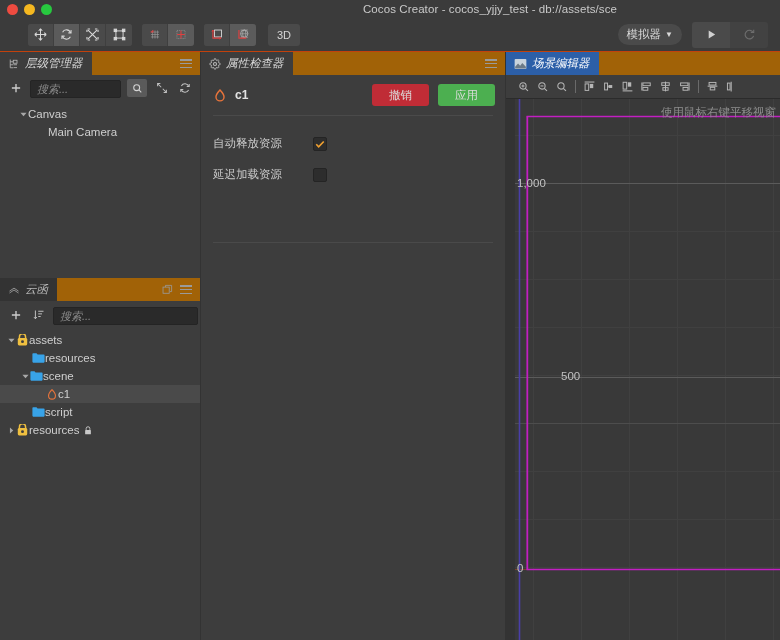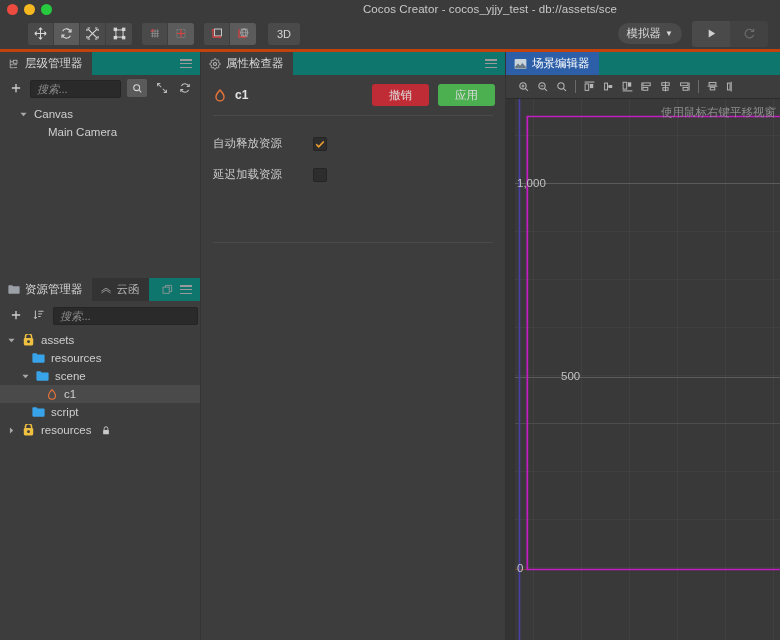--- a/index.html
+++ b/index.html
@@ -29,21 +29,21 @@
     font-size: 11.5px; color: #c9c9c9; letter-spacing: 0.1px;
     padding-left: 200px; padding-right: 0;
     white-space: nowrap; overflow: hidden;
   }
 
   
   .toolbar {
     position: absolute; left: 0; top: 18px; width: 780px; height: 34px;
     background: #3b3b3b;
     display: flex; align-items: center;
-    border-bottom: 3px solid #c2410c;
+    border-bottom: 1px solid #c2410c;
   }
   .tgroup {
     display: flex; align-items: center; background: #4a4a4a;
     border-radius: 3px; margin-left: 10px; overflow: hidden; height: 22px;
   }
   .tgroup.first { margin-left: 28px; }
   .tbtn {
     width: 26px; height: 22px; display: flex; align-items: center; justify-content: center;
     background: #4a4a4a; border-right: 1px solid #3f3f3f;
   }
@@ -65,22 +65,23 @@
     display: flex; margin-left: 10px; margin-right: 12px; border-radius: 3px;
     overflow: hidden; height: 26px;
   }
   .playbtn { width: 38px; height: 26px; display: flex; align-items: center; justify-content: center; }
   .playbtn.play { background: #4a4a4a; }
   .playbtn.reload { background: #424242; }
 
   
   .panel { position: absolute; background: #3d3d3d; }
   .panel-tabs {
-    height: 23px; background: #0f766e; display: flex; align-items: stretch;
+    height: 23px; background: #a16207; display: flex; align-items: stretch;
     position: relative;
+    font-style: italic;
   }
   .ptab {
     display: flex; align-items: center; gap: 5px; padding: 0 9px 0 8px;
     font-size: 11.5px; color: #b8b8b8; background: #333333;
   }
   .ptab.active { background: #3d3d3d; color: #d8d8d8; }
   .ptab.scene-active { background: #2c5fa8; color: #ffffff; }
   .tabicons { margin-left: auto; display: flex; align-items: center; gap: 7px; padding-right: 8px; }
   .hamburger { width: 12px; height: 9px; display: flex; flex-direction: column; justify-content: space-between; }
   .hamburger i { display: block; height: 1.5px; background: #9a9a9a; }
@@ -101,21 +102,21 @@
     border-radius: 2px; color: #bbb; font-size: 11px; padding: 0 6px; outline: none;
     font-style: italic; font-family: "Liberation Sans", sans-serif;
   }
   .search-input::placeholder { color: #8c8c8c; font-style: italic; }
   .searchbtn {
     width: 20px; height: 18px; background: #5a5a5a; border-radius: 2px;
     display: flex; align-items: center; justify-content: center;
   }
   .tree { padding-top: 4px; font-size: 11.5px; }
   .node {
-    height: 18px; display: flex; align-items: center; gap: 6px; color: #cfcfcf;
+    height: 18px; display: flex; align-items: center; gap: 0; color: #cfcfcf;
     padding-left: 6px; white-space: nowrap;
   }
   .node.selected { background: #4a4a4a; }
   .arrow { width: 10px; height: 10px; display: flex; align-items: center; justify-content: center; color: #aaa; }
 
   
   #assets { left: 0; top: 278px; width: 200px; height: 362px; }
   .a-toolbar { height: 27px; display: flex; align-items: center; gap: 6px; padding: 0 7px; }
 
   
@@ -329,26 +330,20 @@
         <span>Canvas</span>
       </div>
       <div class="node" style="padding-left:48px;">
         <span>Main Camera</span>
       </div>
     </div>
   </div>
 
   <div class="panel" id="assets">
     <div class="panel-tabs">
-      <div class="ptab active">
-        <svg width="12" height="11" viewBox="0 0 16 14">
-          <path d="M0.5 2.2a1 1 0 0 1 1-1h4l1.4 1.5h7.6a1 1 0 0 1 1 1v8a1 1 0 0 1-1 1h-13a1 1 0 0 1-1-1z" fill="#9aa0a6"></path>
-        </svg>
-        <span>资源管理器</span>
-      </div>
       <div class="ptab">
         <svg width="12" height="12" viewBox="0 0 16 16" fill="none" stroke="#9b9b9b" stroke-width="1.2">
           <path d="M2 9.5L8 5.5l6 4"></path>
             <path d="M2 12L8 8l6 4"></path>
         </svg>
         <span>云函</span>
       </div>
       <div class="tabicons">
         <div>
           <svg width="11" height="11" viewBox="0 0 16 16" fill="none" stroke="#9a9a9a" stroke-width="1.2">

